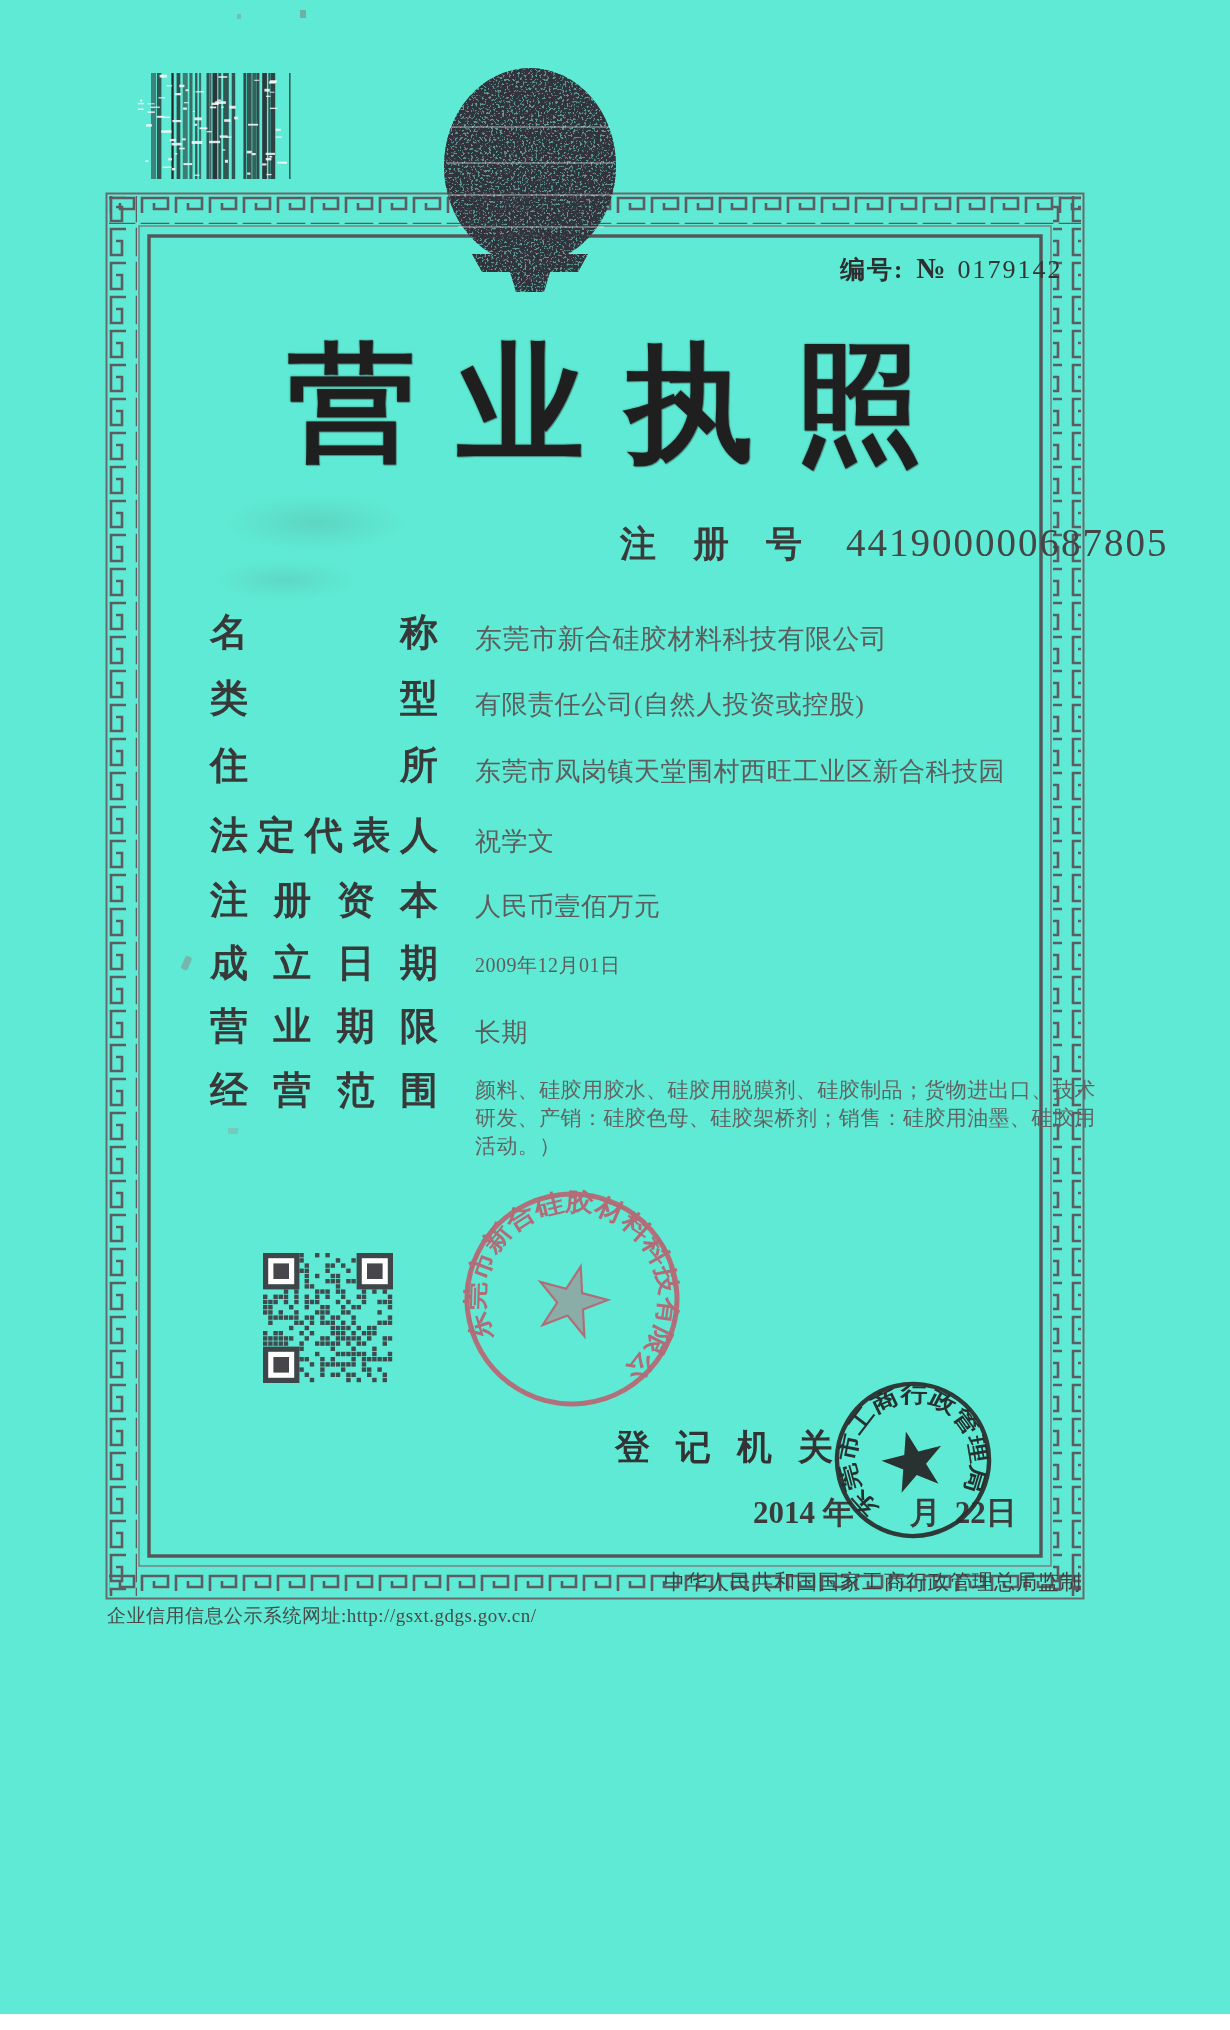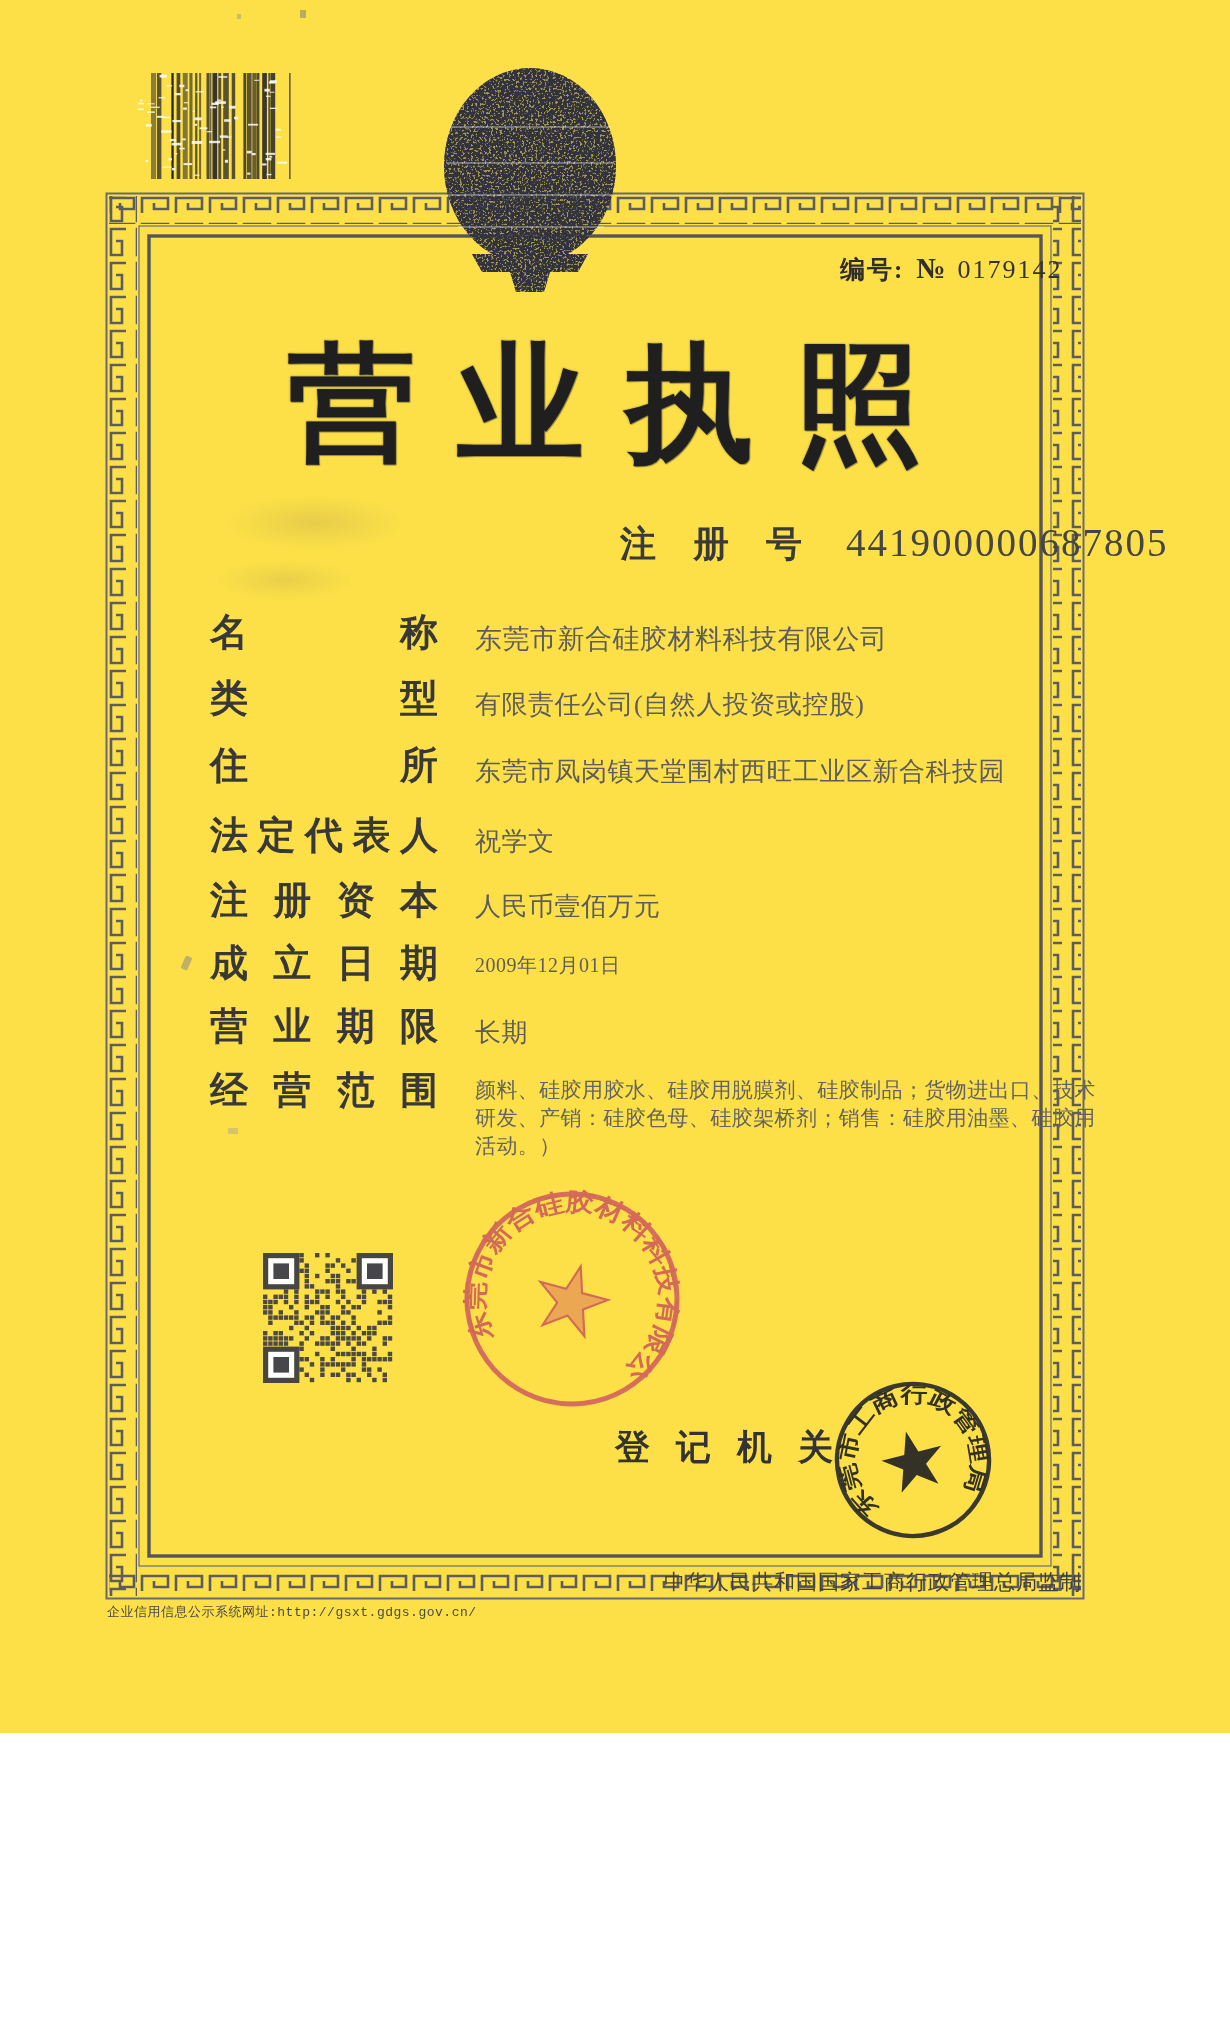--- a/index.html
+++ b/index.html
@@ -1,18 +1,18 @@
 <!DOCTYPE html>
 <html><head>
 <meta charset="utf-8">
 <style>
   html,body{margin:0;padding:0;background:#ffffff;}
   .page{
-    position:relative; width:1230px; height:1733px;
-    background:#fde047;
+    position:relative; width:1230px; height:2014px;
+    background:#5eead4;
     font-family:"Liberation Serif","DejaVu Serif",serif;
     overflow:hidden;
   }
   
   .frame-svg{position:absolute; left:105px; top:192px; z-index:1;}
   
   .barcode{position:absolute; left:133px; top:70px; z-index:2;}
   .emblem{position:absolute; left:438px; top:66px; z-index:2;}
   
   .serial{position:absolute; left:840px; top:252px; z-index:3; display:flex; align-items:baseline; gap:12px; color:#2e2e2e;}
@@ -38,21 +38,21 @@
   
   .company-seal{position:absolute; left:462px; top:1184px; z-index:4;}
   .registry-stamp{position:absolute; left:823px; top:1368px; z-index:5;}
   
   .registry-label{position:absolute; left:615px; top:1424px; z-index:3;
     font-family:"Liberation Sans","DejaVu Sans",sans-serif; font-weight:700; font-size:35px; letter-spacing:26px; color:#333; white-space:nowrap;}
   .reg-date{position:absolute; left:753px; top:1492px; z-index:3; font-size:31px; font-weight:600; color:#3c3c3c; white-space:nowrap;}
   .reg-date .d-gap1{display:inline-block; width:56px;}
   .reg-date .d-gap2{display:inline-block; width:14px;}
   
-  .footer-left{position:absolute; left:107px; top:1603px; z-index:3; font-size:13px; color:#4a4a4a; letter-spacing:.5px;font-family:Liberation Mono, monospace;}
+  .footer-left{position:absolute; left:107px; top:1603px; z-index:3; font-size:19px; color:#4a4a4a; letter-spacing:.5px;}
   .footer-right{position:absolute; right:148px; top:1568px; z-index:3; font-size:21px; color:#3f3f3f; letter-spacing:1px;}
   
   .artifact{position:absolute; z-index:2; pointer-events:none;}
   .a-blob1{left:225px; top:495px; width:180px; height:55px; background:radial-gradient(closest-side, rgba(90,90,95,.14), rgba(90,90,95,0)); }
   .a-blob2{left:215px; top:560px; width:140px; height:40px; background:radial-gradient(closest-side, rgba(90,90,95,.12), rgba(90,90,95,0)); }
   .a-tick{left:183px; top:956px; width:7px; height:14px; background:#8a8a8a; opacity:.55; border-radius:2px; transform:rotate(24deg);}
   .a-dot1{left:300px; top:10px; width:6px; height:8px; background:#777; opacity:.5;}
   .a-dot2{left:237px; top:14px; width:4px; height:5px; background:#888; opacity:.4;}
   .a-smudge{left:228px; top:1128px; width:10px; height:6px; background:#9a9a9a; opacity:.4;}
 </style>
@@ -528,20 +528,24 @@
       <circle cx="110" cy="115" r="105" fill="none" stroke="#cc4f62" stroke-width="5"></circle>
       <polygon points="0,-34 7.64,-10.51 32.34,-10.51 12.36,4.02 19.99,27.51 0,13 -19.99,27.51 -12.36,4.02 -32.34,-10.51 -7.64,-10.52" transform="translate(110,118) scale(1.08)" fill="#cf5064" fill-opacity="0.5" stroke="#c84a5e" stroke-width="2"></polygon>
       <text font-size="25" fill="#c84a5e" font-weight="700" font-family="Liberation Serif, DejaVu Serif, serif">
         <textPath href="#sealArc" startOffset="6" textLength="428" lengthAdjust="spacingAndGlyphs">东莞市新合硅胶材料科技有限公司</textPath>
       </text>
     </g>
   </svg>
 
   <div class="registry-label">登记机关</div>
 
+  <div class="reg-date">
+    <span>2014</span>
+    <span>年</span><span class="d-gap1"></span><span>月</span><span class="d-gap2"></span><span>22</span><span>日</span>
+  </div>
 
   <svg class="registry-stamp" width="180" height="180" viewBox="0 0 180 180" xmlns="http://www.w3.org/2000/svg">
     <defs>
       <path id="stampArc" d="M 49 133 A 58 58 0 1 1 131 133" fill="none"></path>
     </defs>
     <g transform="rotate(-14 90 92)" opacity="0.92">
       <circle cx="90" cy="92" r="76" fill="none" stroke="#2b2b2b" stroke-width="4.5"></circle>
       <polygon points="0,-34 7.64,-10.51 32.34,-10.51 12.36,4.02 19.99,27.51 0,13 -19.99,27.51 -12.36,4.02 -32.34,-10.51 -7.64,-10.52" transform="translate(90,95) scale(0.95)" fill="#242424"></polygon>
       <text font-size="21" fill="#222" font-weight="700" font-family="Liberation Serif, DejaVu Serif, serif">
         <textPath href="#stampArc" startOffset="4" textLength="268" lengthAdjust="spacingAndGlyphs">东莞市工商行政管理局</textPath>

